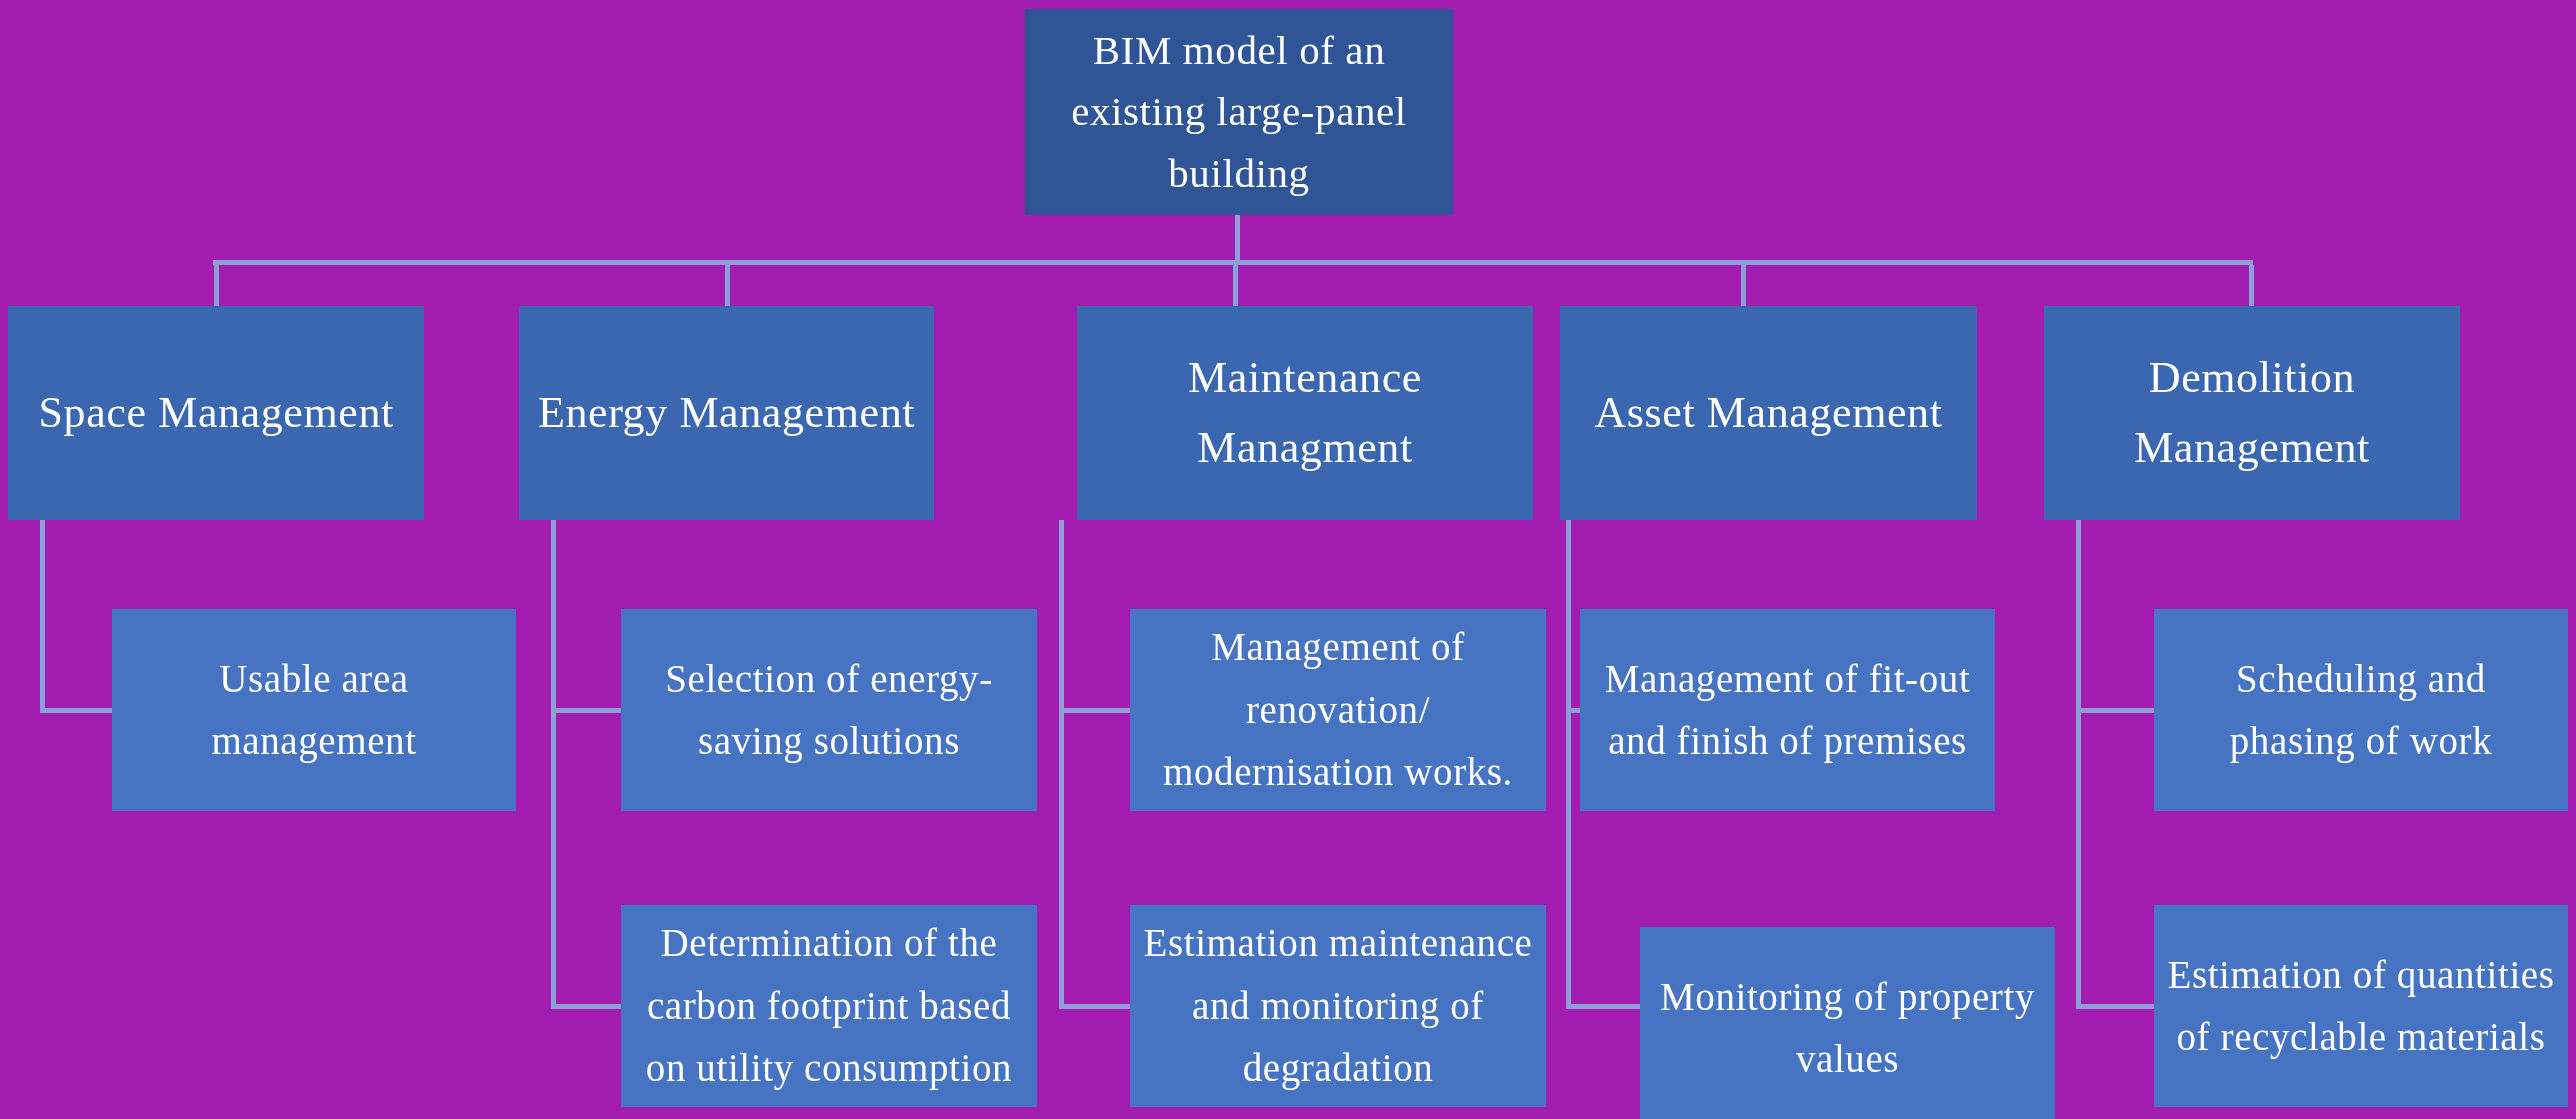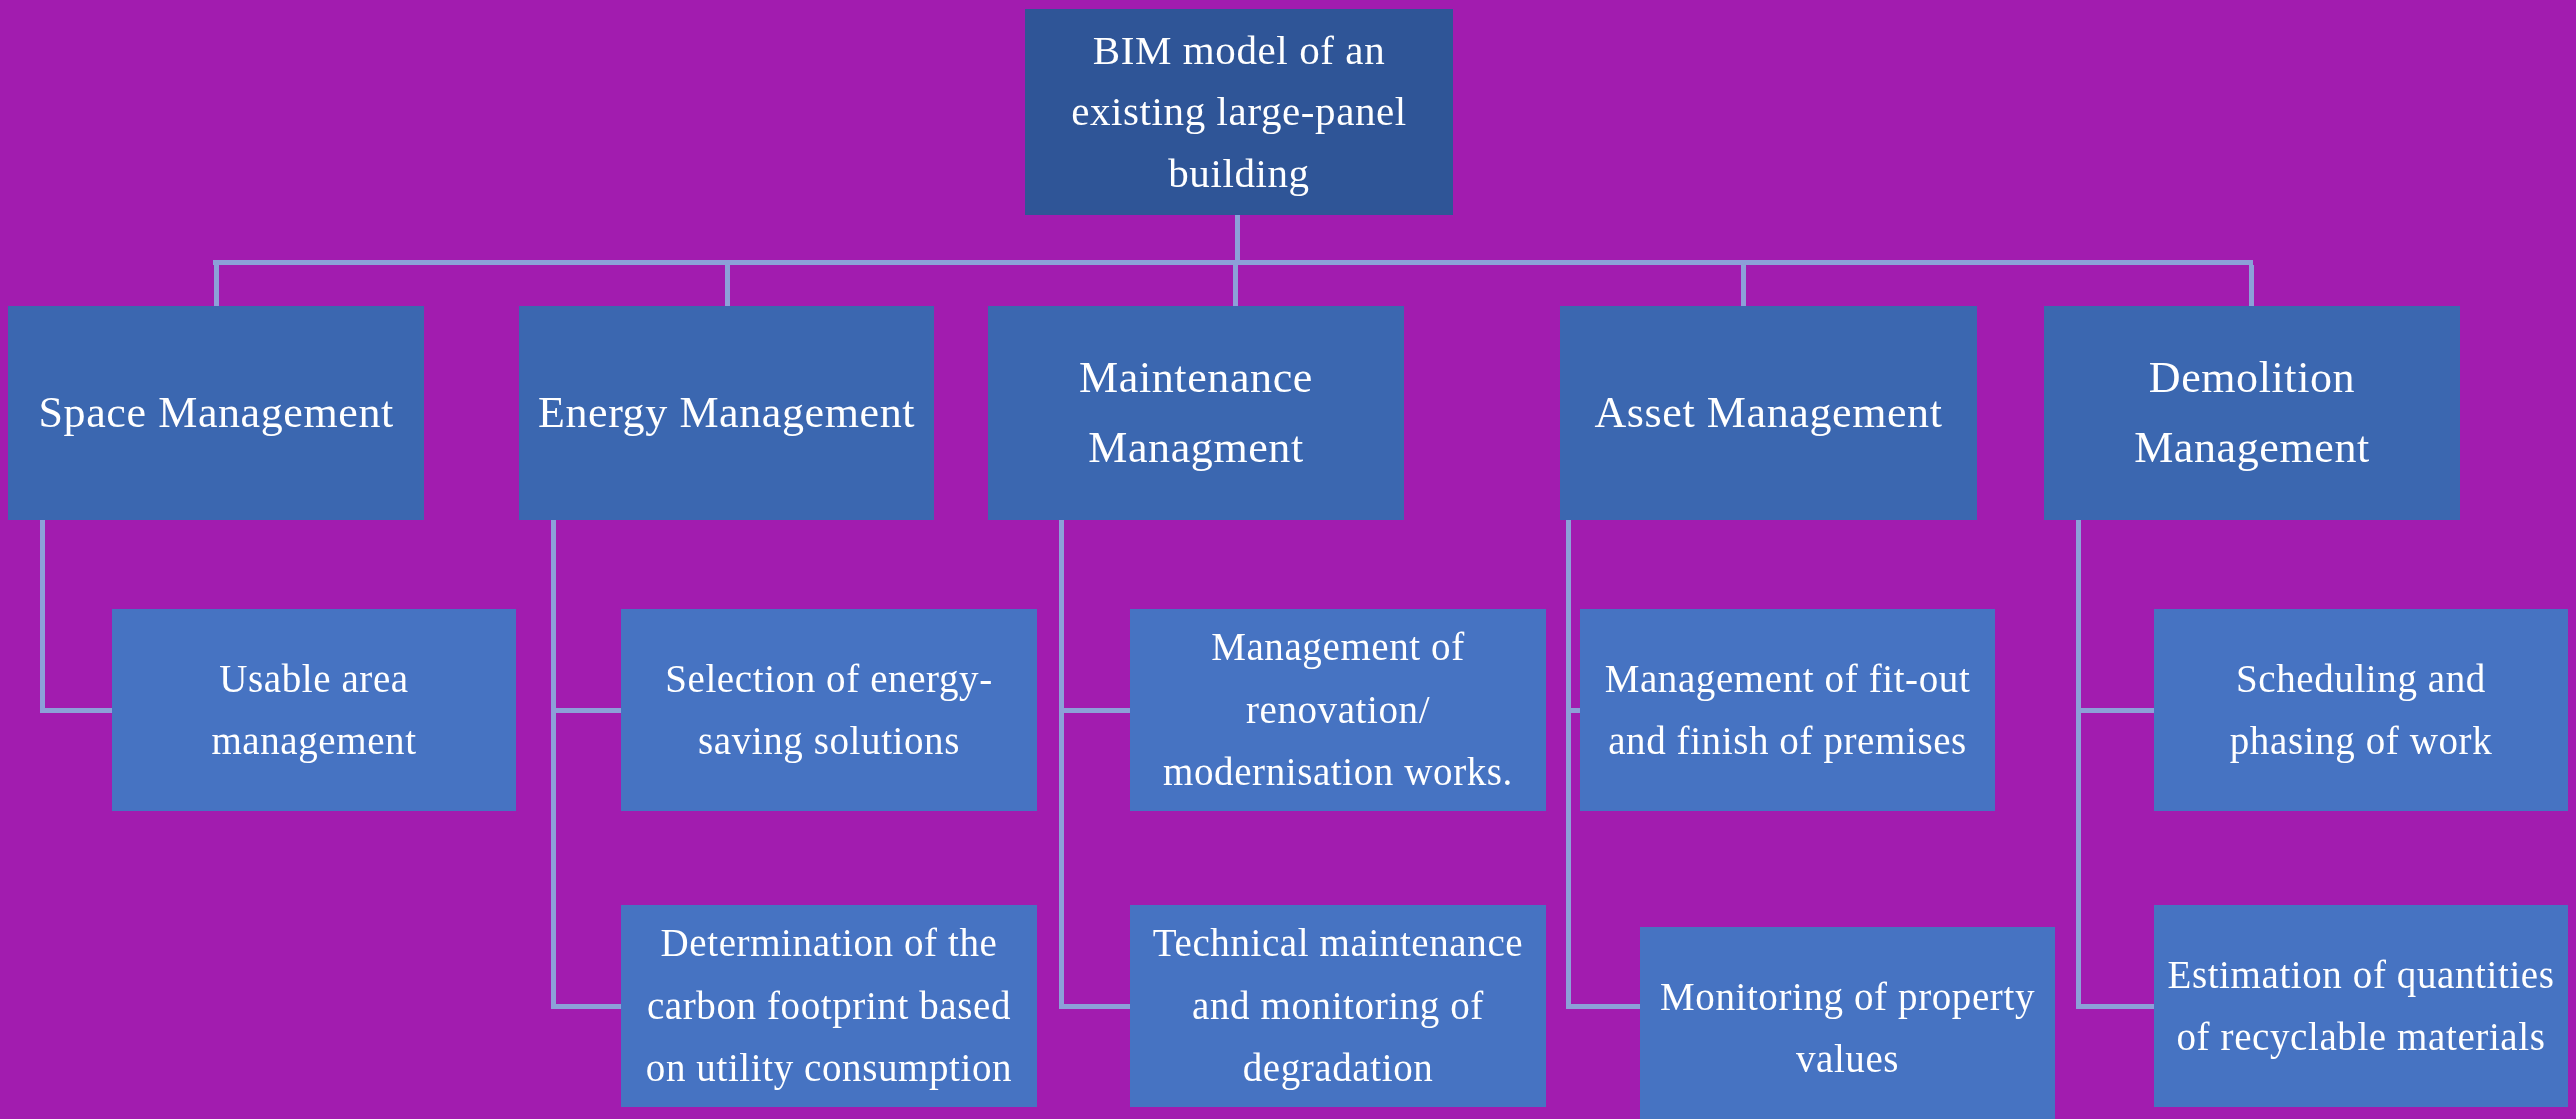--- a/index.html
+++ b/index.html
@@ -74,42 +74,42 @@
   <div class="connector" style="left:1059px; top:1004px; width:72px; height:4.7px;"></div>
   <div class="connector" style="left:1566px; top:1004px; width:74px; height:4.7px;"></div>
   <div class="connector" style="left:2076px; top:1004px; width:78px; height:4.7px;"></div>
 
   <div class="node node--root" style="left:1025px; top:8.8px; width:428px; height:206px;">BIM model of an
 existing large-panel
 building</div>
 
   <div class="node node--branch" style="left:8.2px; top:306px; width:416px; height:214px;">Space Management</div>
   <div class="node node--branch" style="left:519px; top:306px; width:415px; height:214px;">Energy Management</div>
-  <div class="node node--branch" style="left:988px; top:306px; width:416px; height:214px;">Maintenance
+  <div class="node node--branch" style="left:1077px; top:306px; width:456px; height:214px;">Maintenance
 Managment</div>
   <div class="node node--branch" style="left:1534px; top:306px; width:417px; height:214px;margin-left:26px;">Asset Management</div>
   <div class="node node--branch" style="left:2044px; top:306px; width:416px; height:214px;">Demolition
 Management</div>
 
   <div class="node node--child" style="left:112px; top:609px; width:404px; height:202px;">Usable area
 management</div>
   <div class="node node--child" style="left:621px; top:609px; width:416px; height:202px;">Selection of energy-
 saving solutions</div>
   <div class="node node--child" style="left:1130px; top:609px; width:416px; height:202px;">Management of
 renovation/
 modernisation works.</div>
   <div class="node node--child" style="left:1580px; top:609px; width:415px; height:202px;">Management of fit-out
 and finish of premises</div>
   <div class="node node--child" style="left:2154px; top:609px; width:414px; height:202px;">Scheduling and
 phasing of work</div>
 
   <div class="node node--child" style="left:621px; top:905px; width:416px; height:202px;">Determination of the
 carbon footprint based
 on utility consumption</div>
-  <div class="node node--child" style="left:1130px; top:905px; width:416px; height:202px;">Technical maintenance
+  <div class="node node--child" style="left:1130px; top:905px; width:416px; height:202px;">Estimation maintenance
 and monitoring of
 degradation</div>
   <div class="node node--child" style="left:1640px; top:927px; width:415px; height:202px;">Monitoring of property
 values</div>
   <div class="node node--child" style="left:2154px; top:905px; width:414px; height:202px;">Estimation of quantities
 of recyclable materials</div>
 
 </div>
 
 

